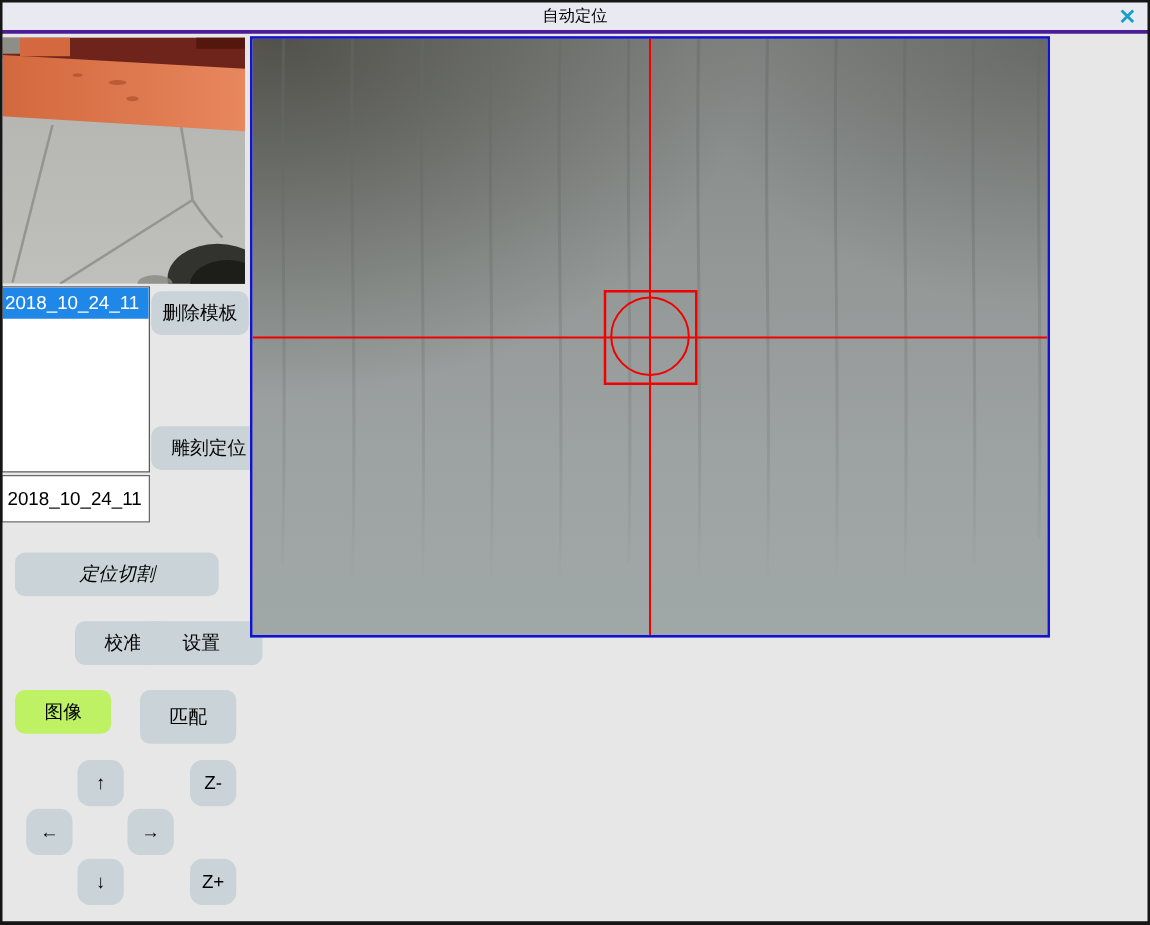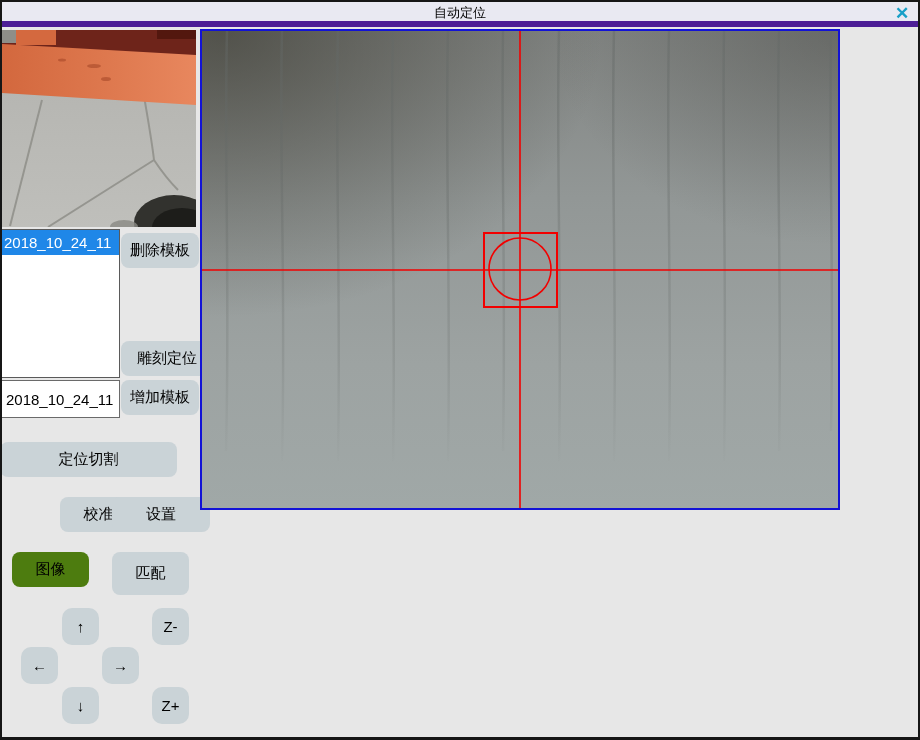--- a/index.html
+++ b/index.html
@@ -1,21 +1,21 @@
 <!DOCTYPE html>
 <html><head>
 <meta charset="utf-8">
 <style>
   html,body{margin:0;padding:0;width:920px;height:740px;overflow:hidden;background:#e7e7e7;
     font-family:"Liberation Sans","DejaVu Sans",sans-serif;}
   .window{position:absolute;left:0;top:0;width:920px;height:740px;background:#e7e7e7;}
   .border-overlay{position:absolute;inset:0;border:2px solid #161616;border-bottom-width:3px;
     pointer-events:none;z-index:60;}
   .titlebar{position:absolute;left:0;top:0;width:920px;height:27px;background:#e9e9f2;
-    border-bottom:6px solid #4c1d95;box-sizing:border-box;}
+    border-bottom:3px solid #4c1d95;box-sizing:border-box;}
   .title{position:absolute;left:0;top:0;width:100%;height:26px;display:flex;align-items:center;
     justify-content:center;font-size:13px;color:#000;}
   .close-btn{position:absolute;right:7px;top:3px;width:22px;height:21px;display:flex;align-items:center;
     justify-content:center;color:#189fc8;font-weight:bold;font-size:17px;cursor:pointer;background:transparent;border:none;}
   
   .thumb{position:absolute;left:2px;top:30px;width:194px;height:197px;}
   
   .tpl-list{position:absolute;left:1px;top:229px;width:119px;height:149px;background:#fff;
     border:1px solid #5a5a5a;box-sizing:border-box;overflow:hidden;}
   .tpl-item{height:25px;line-height:25px;background:#1f87e8;color:#fff;font-size:15px;
@@ -24,24 +24,24 @@
     border:1px solid #6a6a6a;box-sizing:border-box;font-size:15px;color:#000;padding:0 0 0 4px;
     font-family:inherit;outline:none;}
   
   .btn{position:absolute;display:flex;align-items:center;justify-content:center;
     background:#cad3d7;border:none;border-radius:8px;font-size:15px;color:#000;
     font-family:inherit;cursor:pointer;padding:0;}
   .btn-del{left:121px;top:233px;width:78px;height:35px;}
   .btn-clear{left:121px;top:287px;width:78px;height:35px;}
   .btn-engrave{left:121px;top:341px;width:92px;height:35px;}
   .btn-add{left:121px;top:380px;width:78px;height:35px;}
-  .btn-poscut{left:0;top:442px;width:177px;height:35px;}
+  .btn-poscut{left:12px;top:442px;width:163px;height:35px;font-style:italic;}
   .btn-cal{left:12px;top:497px;width:77px;height:35px;margin-left:48px;}
   .btn-set{left:112px;top:497px;width:98px;height:35px;}
-  .btn-img{left:12px;top:552px;width:77px;height:35px;background:#4d7c0f;}
+  .btn-img{left:12px;top:552px;width:77px;height:35px;background:#bef264;}
   .btn-match{left:112px;top:552px;width:77px;height:43px;}
   .jog{width:37px;height:37px;border-radius:10px;font-size:15px;}
   .jog-up{left:62px;top:608px;}
   .jog-zm{left:152px;top:608px;}
   .jog-left{left:21px;top:647px;}
   .jog-right{left:102px;top:647px;}
   .jog-down{left:62px;top:687px;}
   .jog-zp{left:152px;top:687px;}
   
   .camera{position:absolute;left:200px;top:29px;width:640px;height:481px;
@@ -100,21 +100,20 @@
     </svg>
   </div>
 
   <div class="tpl-list">
     <div class="tpl-item">2018_10_24_11</div>
   </div>
   <input class="tpl-name" value="2018_10_24_11" style="">
 
   <button class="btn btn-del">删除模板</button>
   <button class="btn btn-engrave">雕刻定位</button>
-  <button class="btn btn-add">增加模板</button>
 
   <button class="btn btn-poscut">定位切割</button>
   <button class="btn btn-cal">校准</button>
   <button class="btn btn-set">设置</button>
   <button class="btn btn-img">图像</button>
   <button class="btn btn-match">匹配</button>
 
   <button class="btn jog jog-up">↑</button>
   <button class="btn jog jog-zm">Z-</button>
   <button class="btn jog jog-left">←</button>

